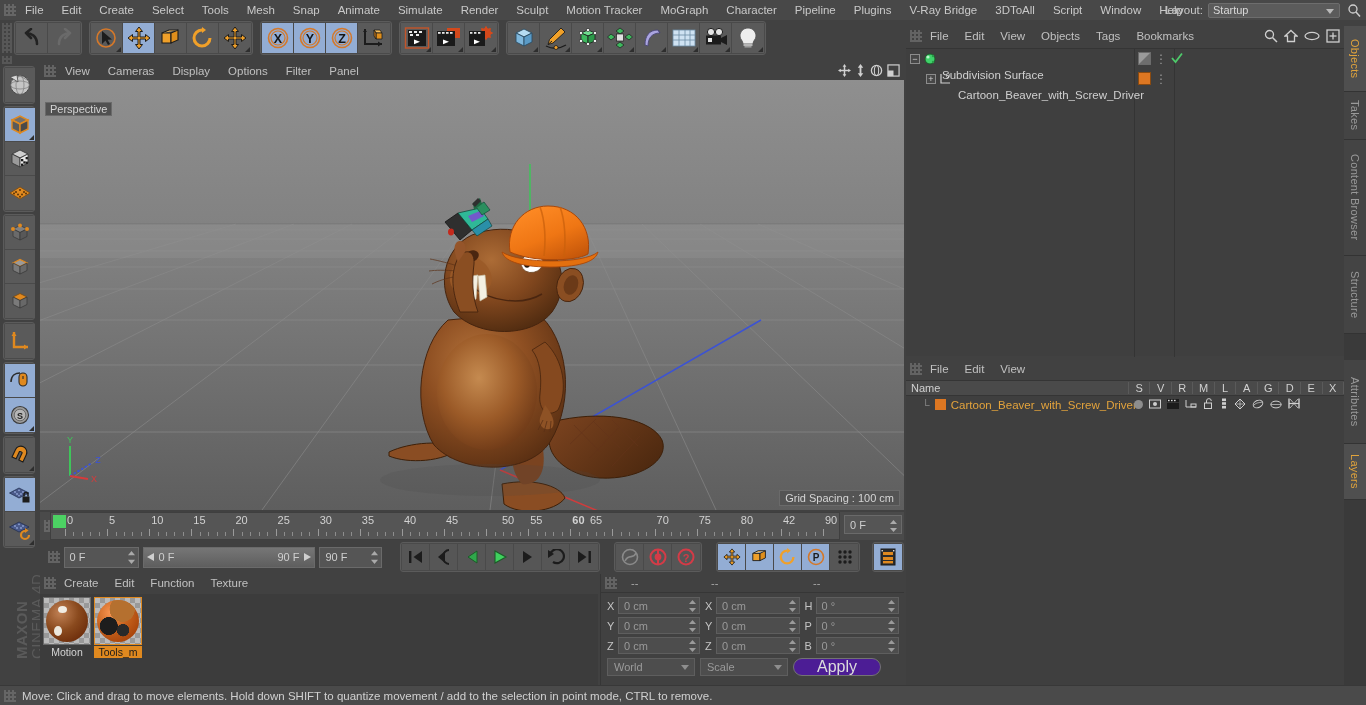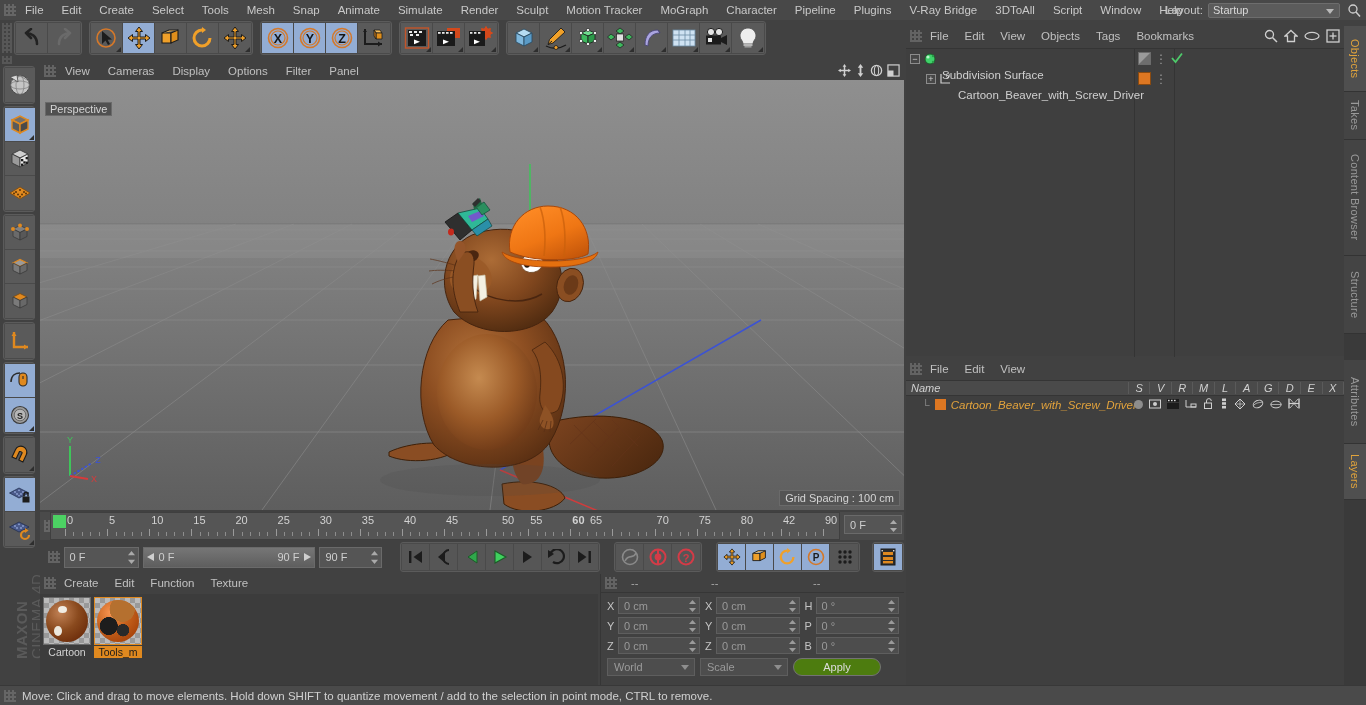--- a/index.html
+++ b/index.html
@@ -117,41 +117,41 @@
   .coordrow { display:flex; align-items:center; height:19px; margin-bottom:1px; padding-left:6px;}
   .clab { width:11px; font-size:11px; color:#c4c4c4;}
   .cfield { height:17px; background:#4d4d4d; border:1px solid #5e5e5e; flex:1; margin-right:5px;
             display:flex; align-items:center; padding-left:5px; font-size:11px; color:#9a9a9a; position:relative;}
   .cfield .arrows{position:absolute;right:3px;top:2px;font-size:8px;color:#9a9a9a;line-height:6px;}
   .coordfoot { display:flex; align-items:center; gap:5px; padding-left:6px; margin-top:3px;}
   .csel { height:18px; background:#4d4d4d; border:1px solid #5e5e5e; width:88px;
           display:flex;align-items:center;padding-left:6px;font-size:11px;color:#9a9a9a;position:relative;}
   .csel .caret{position:absolute;right:5px;top:6px;width:0;height:0;border-left:4px solid transparent;
       border-right:4px solid transparent;border-top:5px solid #8e8e8e;}
-  .applybtn { height:18px; width:88px; background:#4d7c0f; border:1px solid #737373; border-radius:9px;
-      display:flex;align-items:center;justify-content:center;font-size:11px;color:#dcdcdc;}
+  .applybtn { height:18px; width:88px; background:#4c1d95; border:1px solid #737373; border-radius:9px;
+      display:flex;align-items:center;justify-content:center;font-size:16px;color:#dcdcdc;}
 
   
   .objmgr { position:absolute; left:906px; top:26px; width:438px; height:330px; background:#414141;}
   .objhdr { height:20px; display:flex; align-items:center;}
   .objhdr .mi{padding:0 8px; font-size:11.5px;color:#c0c0c0;line-height:20px;}
   .objicons { position:absolute; right:4px; top:3px; display:flex; gap:6px; align-items:center;}
   .objlist { position:absolute; left:0; top:22px; width:438px; height:308px; background:#3f3f3f;
              border-top:1px solid #353535; }
   .objrow { height:20px; display:flex; align-items:center; position:relative; }
   .objrow .exp { width:10px;height:10px;border:1px solid #8c8c8c; color:#d0d0d0; font-size:9px;
       display:flex;align-items:center;justify-content:center; line-height:8px; background:#474747;}
   .objname { font-size:11.5px; color:#d0d0d0; margin-left:5px; white-space:nowrap;margin-top:31px;}
   .colsep { position:absolute; top:22px; width:1px; height:308px; background:#343434;}
 
   
   .laymgr { position:absolute; left:906px; top:360px; width:438px; height:325px; background:#414141;}
   .layhdr { height:18px; display:flex; align-items:center;}
   .layhdr .mi{padding:0 8px;font-size:11.5px;color:#c0c0c0;line-height:18px;}
-  .laytable { position:absolute; left:0; top:20px; width:438px; height:305px; background:#3f3f3f;font-style:italic;}
+  .laytable { position:absolute; left:0; top:20px; width:438px; height:305px; background:#3f3f3f;}
   .laycolhdr { height:16px; background:#4a4a4a; border-top:1px solid #353535; border-bottom:1px solid #353535;
               display:flex; align-items:center; font-size:11px; color:#d0d0d0;}
   .laycolhdr .nm { width:228px; padding-left:5px; border-right:1px solid #5a5a5a;}
   .laycolhdr .cc { width:22px; text-align:center; border-right:1px solid #5a5a5a;}
   .layrow { height:17px; display:flex; align-items:center; font-size:11.5px; }
   .layname { color:#e3a33c; }
 
   
   .vtabs { position:absolute; right:0; top:26px; width:22px; height:659px; background:#3a3a3a;}
   .vtab { width:22px; background:#444444; border-bottom:1px solid #333; display:flex;
@@ -1119,21 +1119,21 @@
           <div class="mi">Texture</div>
         </div>
     </div>
     <div class="matarea" id="matarea">
         <div class="matitem">
           <div class="matthumb">
             <div style="position: absolute; left: 2px; top: 2px; width: 42px; height: 42px; border-radius: 50%; background: radial-gradient(circle at 34% 30%, rgb(193, 129, 85) 0%, rgb(138, 74, 30) 45%, rgb(93, 29, 0) 100%);"></div>
             <div style="position: absolute; left: 14px; top: 8px; width: 9px; height: 7px; border-radius: 50%; background: rgb(240, 236, 228);"></div>
             <div style="position: absolute; left: 10px; top: 28px; width: 8px; height: 10px; border-radius: 50%; background: rgb(236, 231, 220);"></div>
           </div>
-          <div class="matname">Cartoon</div>
+          <div class="matname">Motion</div>
         </div>
         <div class="matitem sel">
           <div class="matthumb">
             <div style="position: absolute; left: 2px; top: 2px; width: 42px; height: 42px; border-radius: 50%; background: radial-gradient(circle at 34% 30%, rgb(251, 151, 83) 0%, rgb(196, 96, 28) 45%, rgb(151, 51, 0) 100%);"></div>
             <div style="position: absolute; left: 2px; top: 2px; width: 42px; height: 42px; border-radius: 50%; background: radial-gradient(circle at 60% 22%, rgb(181, 112, 47) 0px, rgb(181, 112, 47) 30%, transparent 31%), radial-gradient(circle at 28% 62%, rgb(29, 29, 29) 0px, rgb(29, 29, 29) 22%, transparent 23%), radial-gradient(circle at 62% 72%, rgb(42, 42, 42) 0px, rgb(42, 42, 42) 15%, transparent 16%);"></div>
           </div>
           <div class="matname sel">Tools_m</div>
         </div>
       </div>
   </div>

